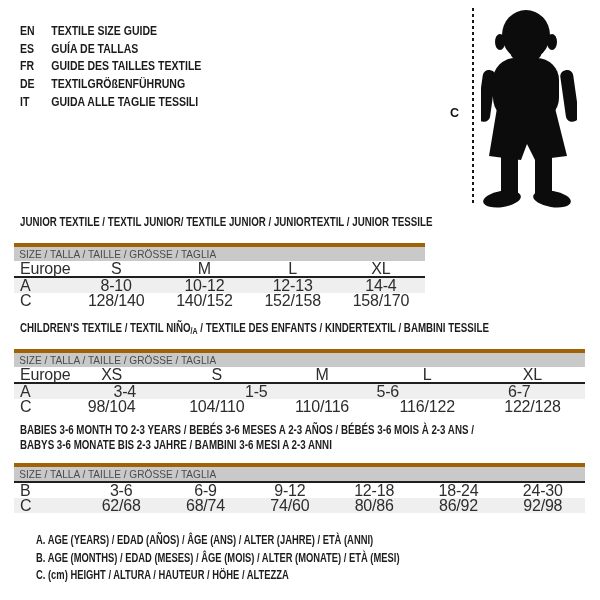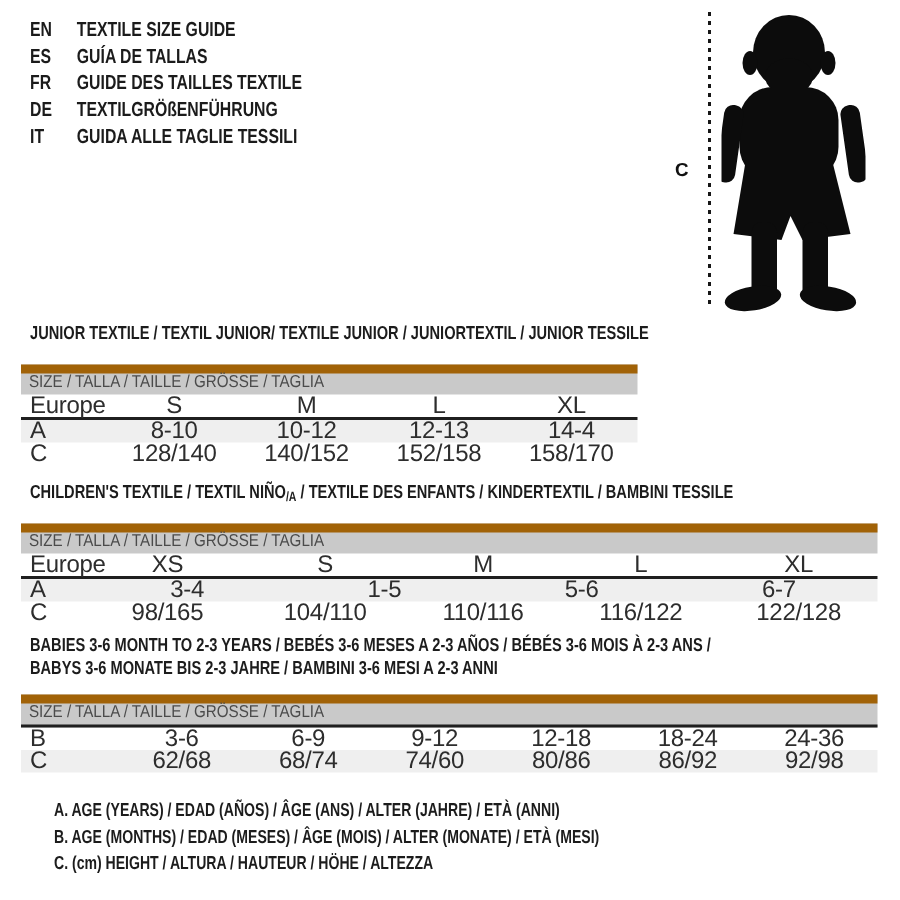--- a/index.html
+++ b/index.html
@@ -3,21 +3,21 @@
 <meta charset="utf-8">
 <style>
   html,body{margin:0;padding:0;}
   body{
     width:600px;height:600px;background:#ffffff;position:relative;overflow:hidden;
     font-family:"Liberation Sans",sans-serif;
   }
   .page{position:absolute;inset:0;}
 
   
-  .lang-list{position:absolute;left:20px;top:11px;}
+  .lang-list{position:absolute;left:20px;top:22px;}
   .lang-row{display:flex;height:17.6px;align-items:center;transform:scaleX(0.78);transform-origin:left center;}
   .lang-code{width:40px;font-weight:bold;font-size:13.5px;color:#1b1b1b;}
   .lang-title{font-weight:bold;font-size:13.5px;color:#1b1b1b;white-space:nowrap;}
 
   
   .measure-line{
     position:absolute;left:472px;top:8px;width:2px;height:198px;
     background:repeating-linear-gradient(to bottom,#161616 0 3px,transparent 3px 6px);
   }
   .c-label{position:absolute;left:450px;top:106px;font-size:12.5px;font-weight:bold;color:#111;}
@@ -31,21 +31,21 @@
   .t-title .sub{font-size:9px;vertical-align:-2px;}
   .title-i0{top:215px;}
   .title-i1{top:321px;}
   .title-i2{top:423px;}
 
   .t-table{position:absolute;left:14px;}
   .table-i0{top:243px;width:411px;}
   .table-i1{top:349px;width:571px;}
   .table-i2{top:463px;width:571px;}
 
-  .size-bar{height:14px;background:#c9c9c9;border-top:6px solid #a16207;display:flex;align-items:flex-start;}
+  .size-bar{height:14px;background:#c9c9c9;border-top:4px solid #a16207;display:flex;align-items:center;}
   .size-bar .size-bar-label{
     font-size:11.5px;color:#4b4b4b;padding-left:6px;white-space:nowrap;
     transform:scaleX(0.88);transform-origin:left center;
   }
   .size-bar.bar-divider{border-bottom:2px solid #1f1f1f;}
 
   .t-row{display:flex;height:15px;align-items:center;font-size:16px;color:#2d2d2d;letter-spacing:-0.2px;}
   .t-row.divider{border-bottom:2px solid #1f1f1f;}
   .t-row.shaded{background:#efefef;}
   .cell-label{padding-left:6px;}
@@ -154,21 +154,21 @@
         </div>
         <div class="t-row shaded">
           <span class="cell-label">A</span>
           <span class="cell">3-4</span>
           <span class="cell">1-5</span>
           <span class="cell">5-6</span>
           <span class="cell">6-7</span>
         </div>
         <div class="t-row">
           <span class="cell-label">C</span>
-          <span class="cell">98/165</span>
+          <span class="cell">98/104</span>
           <span class="cell">104/110</span>
           <span class="cell">110/116</span>
           <span class="cell">116/122</span>
           <span class="cell">122/128</span>
         </div>
       </div>
       <div class="t-title title-i2">
         <div class="t-title-line"><span>BABIES 3-6 MONTH TO 2-3 YEARS / BEBÉS 3-6 MESES A 2-3 AÑOS / BÉBÉS 3-6 MOIS À 2-3 ANS /</span></div>
         <div class="t-title-line"><span>BABYS 3-6 MONATE BIS 2-3 JAHRE / BAMBINI 3-6 MESI A 2-3 ANNI</span></div>
       </div>
@@ -176,21 +176,21 @@
         <div class="size-bar bar-divider">
           <span class="size-bar-label">SIZE / TALLA / TAILLE / GRÖSSE / TAGLIA</span>
         </div>
         <div class="t-row">
           <span class="cell-label">B</span>
           <span class="cell">3-6</span>
           <span class="cell">6-9</span>
           <span class="cell">9-12</span>
           <span class="cell">12-18</span>
           <span class="cell">18-24</span>
-          <span class="cell">24-36</span>
+          <span class="cell">24-30</span>
         </div>
         <div class="t-row shaded">
           <span class="cell-label">C</span>
           <span class="cell">62/68</span>
           <span class="cell">68/74</span>
           <span class="cell">74/60</span>
           <span class="cell">80/86</span>
           <span class="cell">86/92</span>
           <span class="cell">92/98</span>
         </div>

